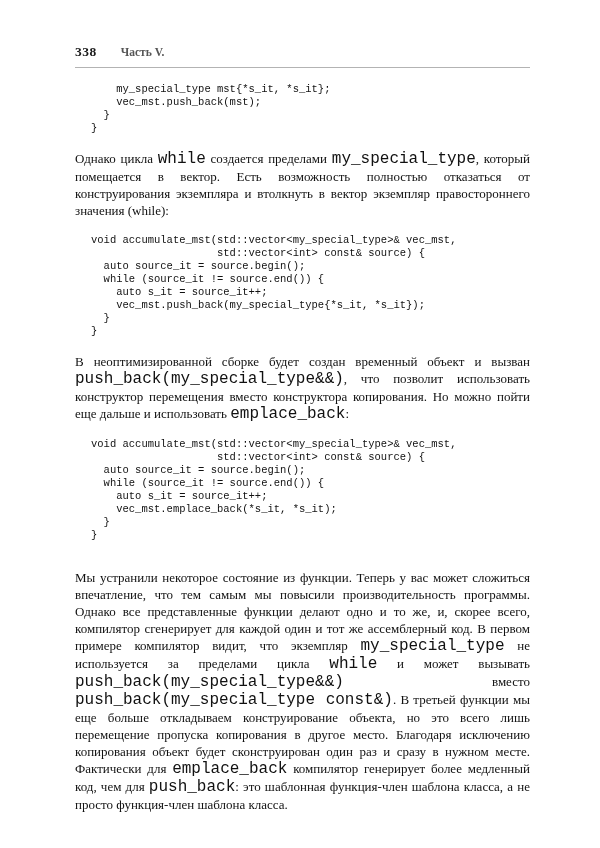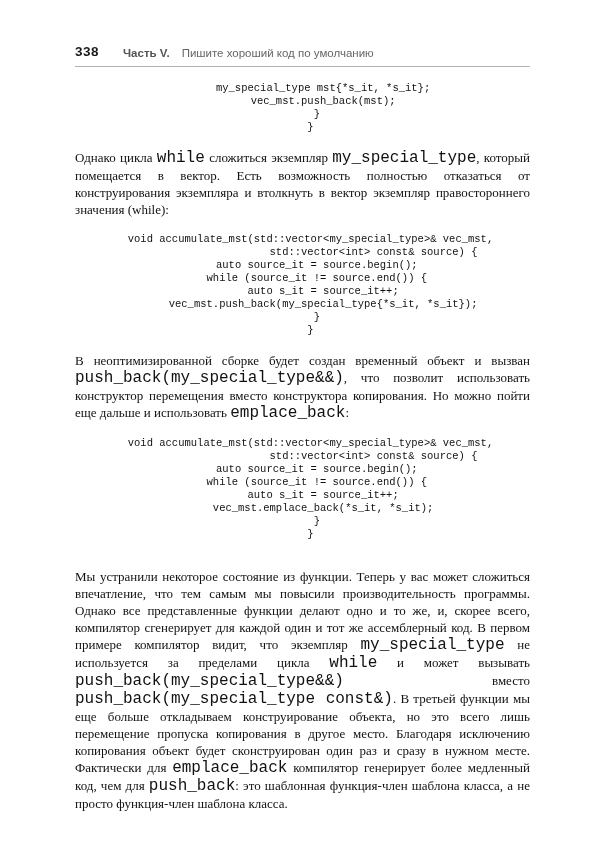--- a/index.html
+++ b/index.html
@@ -13,22 +13,22 @@
     height: 848px;
     box-sizing: border-box;
     background: #ffffff;
     padding: 44px 70px 0 75px;
     overflow: hidden;
     color: #1a1a1a;
   }
   
   .page-header {
     display: flex;
-    align-items: flex-end;
-    font-family: Liberation Sans, sans-serif;
+    align-items: center;
+    font-family: Liberation Serif, serif;
     font-size: 11.5px;
     white-space: nowrap;
   }
   .page-number {
     font-size: 13.5px;
     font-weight: bold;
     color: #1a1a1a;
     margin-right: 24px;
     letter-spacing: 0.5px;
   }
@@ -47,21 +47,20 @@
     height: 0;
   }
   
   pre.code {
     font-family: "Liberation Mono", "DejaVu Sans Mono", monospace;
     font-size: 10.5px;
     line-height: 13px;
     color: #111111;
     margin: 15px 0 15px 16px;
     white-space: pre;
-    text-align: center;
   }
   
   p.body {
     font-family: "Liberation Serif", "DejaVu Serif", serif;
     font-size: 13px;
     line-height: 17px;
     text-align: justify;
     color: #111111;
     margin: 14px 0 14px 0;
   }
@@ -74,30 +73,29 @@
   }
 </style>
 </head>
 <body>
 
 <div class="page">
 
   <div class="page-header">
     <span class="page-number">338</span>
     <span class="part-label">Часть V.</span>
-    <span class="part-title">Пишите хороший код по умолчанию</span>
   </div>
   <hr class="header-rule">
 
   <pre class="code">    my_special_type mst{*s_it, *s_it};
     vec_mst.push_back(mst);
   }
 }</pre>
 
-  <p class="body"><span>Однако цикла </span><span class="mono">while</span><span> сложиться экземпляр </span><span class="mono">my_special_type</span><span>, который помещается в вектор. Есть возможность полностью отказаться от конструирования экземпляра и втолкнуть в вектор экземпляр правостороннего значения (while):</span></p>
+  <p class="body"><span>Однако цикла </span><span class="mono">while</span><span> создается пределами </span><span class="mono">my_special_type</span><span>, который помещается в вектор. Есть возможность полностью отказаться от конструирования экземпляра и втолкнуть в вектор экземпляр правостороннего значения (while):</span></p>
 
   <pre class="code">void accumulate_mst(std::vector&lt;my_special_type&gt;&amp; vec_mst,
                     std::vector&lt;int&gt; const&amp; source) {
   auto source_it = source.begin();
   while (source_it != source.end()) {
     auto s_it = source_it++;
     vec_mst.push_back(my_special_type{*s_it, *s_it});
   }
 }</pre>
 

